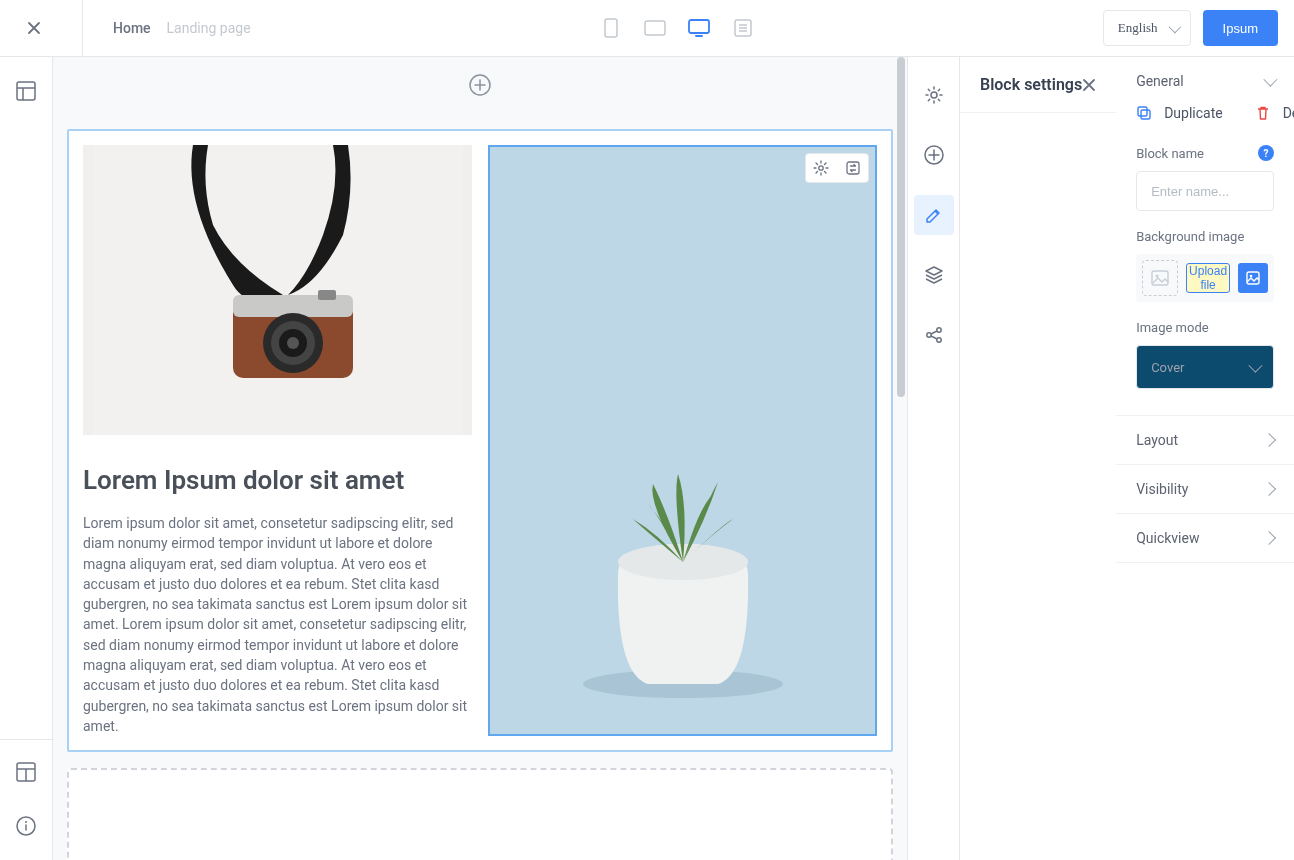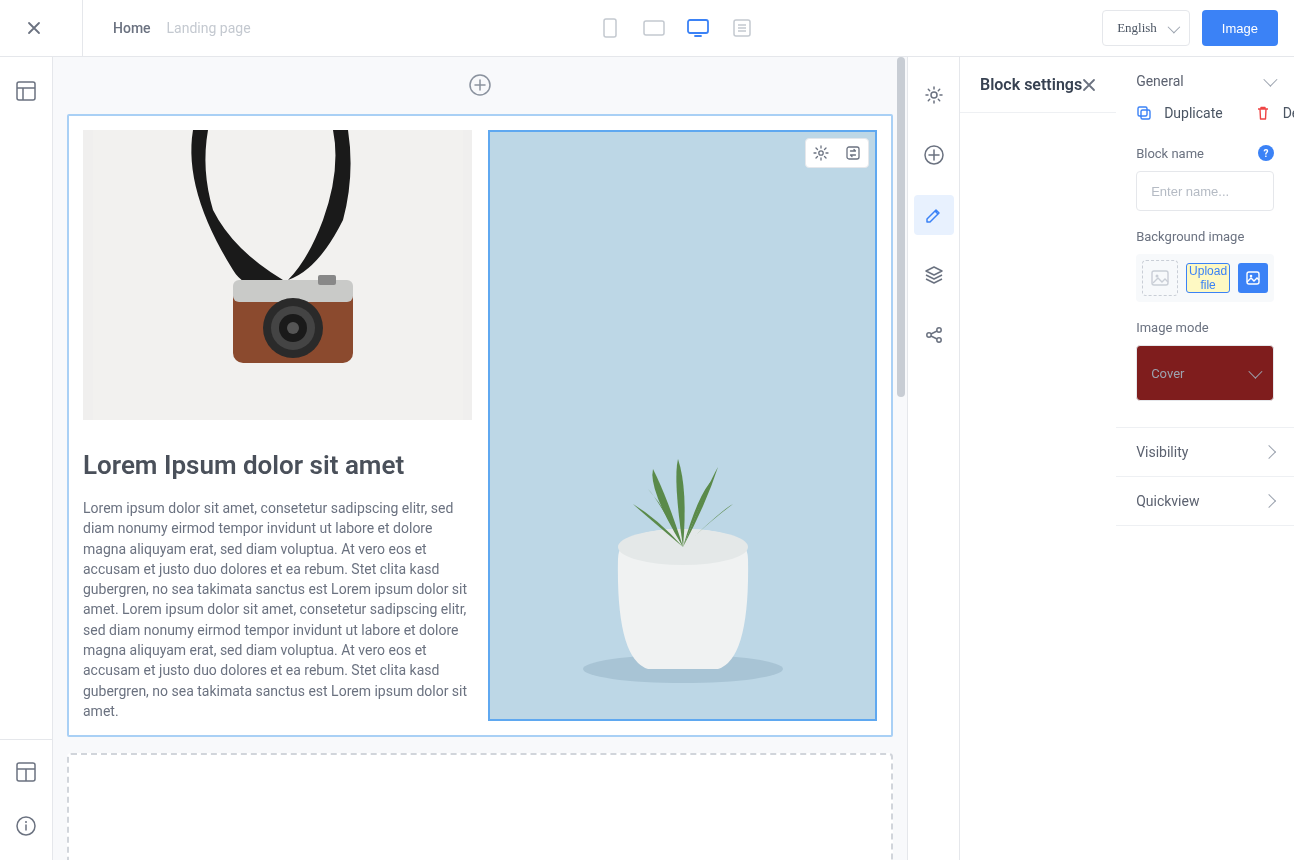--- a/index.html
+++ b/index.html
@@ -27,21 +27,21 @@
 .leftrail-top { flex: 1; display: flex; flex-direction: column; align-items: center; gap: 20px; }
 .leftrail-bottom { display: flex; flex-direction: column; align-items: center; gap: 18px; padding-bottom: 16px; }
 .leftrail-divider { height: 1px; background: #e5e7eb; width: 100%; margin-bottom: 14px; }
 .rail-btn { width: 36px; height: 36px; display: flex; align-items: center; justify-content: center; color: #6b7280; cursor: pointer; }
 
 .canvas-wrap { flex: 1; background: #f8f9fb; overflow-y: auto; position: relative; }
 .canvas-scrollbar { position: absolute; right: 2px; top: 0; width: 8px; height: 340px; background: #c8cdd4; border-radius: 4px; }
 .addrow { display: flex; justify-content: center; padding: 14px 0; }
 .addrow-btn { width: 28px; height: 28px; display: flex; align-items: center; justify-content: center; color: #8a929e; cursor: pointer; }
 
-.block { margin: 1px 14px 16px 14px; background: #fff; border: 2px solid #a9d0f5; border-radius: 2px; padding: 14px; display: flex; gap: 16px; }
+.block { margin: 16px 14px 16px 14px; background: #fff; border: 2px solid #a9d0f5; border-radius: 2px; padding: 14px; display: flex; gap: 16px; }
 .block-col { flex: 1; display: flex; flex-direction: column; }
 .img1 { width: 100%; height: 290px; background: #f0efee; border-radius: 0; display: flex; align-items: center; justify-content: center; }
 .img2wrap { flex: 1; position: relative; border: 2px solid #5fa8f0; background: #bdd7e6; min-height: 560px; display: flex; align-items: flex-end; justify-content: center; }
 .img2-toolbar { position: absolute; top: 6px; right: 6px; display: flex; gap: 2px; background: #fff; border: 1px solid #e5e7eb; border-radius: 4px; overflow: hidden; }
 .img2-tbtn { width: 30px; height: 28px; display: flex; align-items: center; justify-content: center; color: #6b7280; cursor: pointer; }
 .heading { font-size: 26px; font-weight: 600; color: #4a505a; margin-top: 30px; margin-bottom: 18px; }
 .body-text { font-size: 14px; color: #6b7280; line-height: 1.45; }
 
 .placeholder-block { margin: 0 14px 0 14px; border: 2px dashed #d1d5db; border-radius: 4px; height: 120px; background: #fff; }
 
@@ -71,21 +71,21 @@
 .help-badge { width: 16px; height: 16px; border-radius: 50%; background: #3b82f6; color: #fff; font-size: 10px; display: flex; align-items: center; justify-content: center; font-weight: bold; }
 .text-input { width: 100%; height: 40px; border: 1px solid #e5e7eb; border-radius: 4px; padding: 0 14px; font-size: 13px; color: #374151; }
 .text-input::placeholder { color: #b5bbc4; }
 .colorpick { display: flex; border: 1px solid #e5e7eb; border-radius: 4px; overflow: hidden; height: 40px; }
 .colorpick-none { width: 44px; display: flex; align-items: center; justify-content: center; border-right: 1px solid #e5e7eb; }
 .colorpick-val { flex: 1; background: #fff; }
 .bgimg-row { display: flex; gap: 8px; align-items: center; background: #f7f9fb; border-radius: 4px; padding: 6px; }
 .bgimg-thumb { width: 36px; height: 36px; border: 1.5px dashed #c9ced6; border-radius: 4px; display: flex; align-items: center; justify-content: center; color: #c9ced6; }
 .upload-btn { flex: 1; height: 30px; border: 1px solid #3b82f6; background: #fef9c3; color: #3b82f6; border-radius: 3px; font-size: 12px; cursor: pointer; }
 .imgmode-btn { width: 30px; height: 30px; background: #3b82f6; border-radius: 3px; display: flex; align-items: center; justify-content: center; color: #fff; cursor: pointer; }
-.select { width: 100%; height: 56px; border: 1px solid #e5e7eb; border-radius: 4px; padding: 0 14px; font-size: 13px; color: #9ca3af; background: #7f1d1d; display: flex; align-items: center; justify-content: space-between; cursor: pointer; }
+.select { width: 100%; height: 44px; border: 1px solid #e5e7eb; border-radius: 4px; padding: 0 14px; font-size: 13px; color: #9ca3af; background: #0c4a6e; display: flex; align-items: center; justify-content: space-between; cursor: pointer; }
 
 svg { display: block; }
 </style>
 </head>
 <body>
 
 <div class="topbar">
   <div class="topbar-left">
     <div class="close-btn">
       <svg width="18" height="18" viewBox="0 0 18 18">
@@ -119,21 +119,21 @@
       <svg width="18" height="18" viewBox="0 0 18 18">
           <rect x="1" y="1" width="16" height="16" rx="2" stroke="currentColor" stroke-width="1.5" fill="none"></rect>
           <path d="M5 6 H13 M5 9 H13 M5 12 H13" stroke="currentColor" stroke-width="1.5"></path>
         </svg>
     </div>
   </div>
   <div class="topbar-right">
     <div class="lang-select">
       <span>English</span>
     </div>
-    <button class="save-btn">Image</button>
+    <button class="save-btn">Ipsum</button>
   </div>
 </div>
 
 <div class="main">
   <div class="leftrail">
     <div class="leftrail-top">
       <div class="rail-btn">
         <svg width="20" height="20" viewBox="0 0 20 20">
             <rect x="1" y="1" width="18" height="18" rx="2" stroke="currentColor" stroke-width="1.5" fill="none"></rect>
             <path d="M1 7 H19 M7 7 V19" stroke="currentColor" stroke-width="1.5"></path>
@@ -340,20 +340,26 @@
             <div class="select">
               <span>Cover</span>
               <span class="chevron down"></span>
             </div>
           </div>
         </div>
       </div>
 
       <div class="section">
         <div class="section-head">
+          <span class="section-title">Layout</span>
+          <span class="chevron"></span>
+        </div>
+      </div>
+      <div class="section">
+        <div class="section-head">
           <span class="section-title">Visibility</span>
           <span class="chevron"></span>
         </div>
       </div>
       <div class="section">
         <div class="section-head">
           <span class="section-title">Quickview</span>
           <span class="chevron"></span>
         </div>
       </div>

